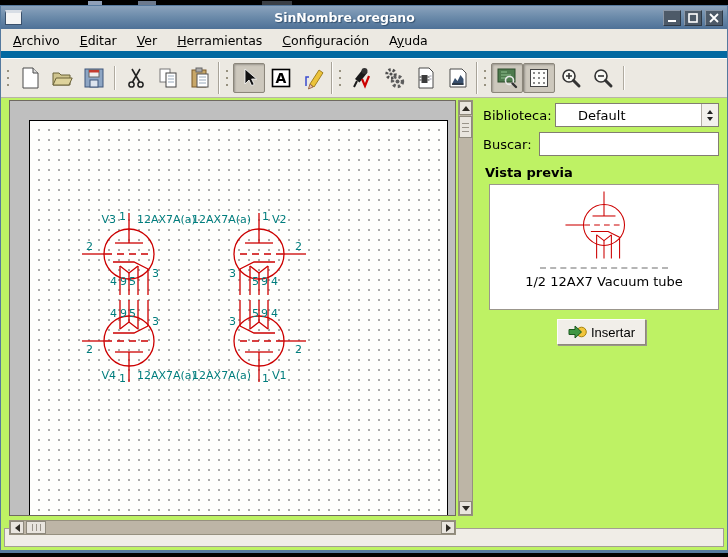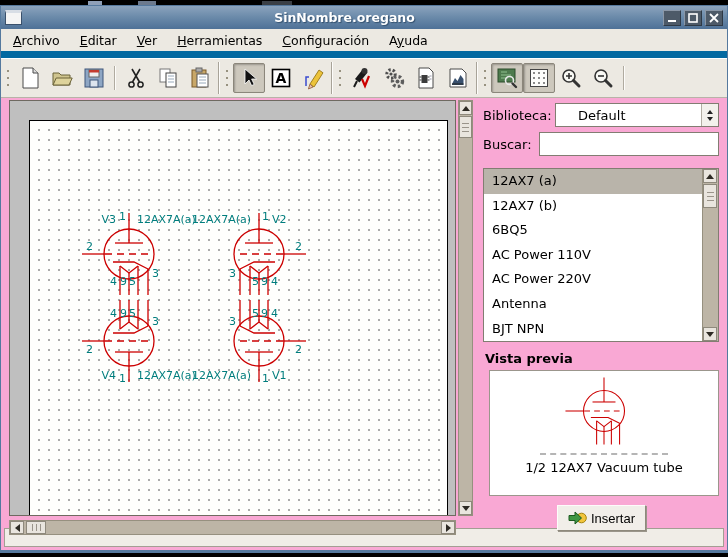--- a/index.html
+++ b/index.html
@@ -2,21 +2,21 @@
 <html><head>
 <meta charset="utf-8">
 <style>
   html,body{margin:0;padding:0;background:#000;}
   #desktop{position:relative;width:728px;height:557px;background:#000;overflow:hidden;
     font-family:"DejaVu Sans","Liberation Sans",sans-serif;font-size:13px;color:#000;}
   .speck{position:absolute;top:1px;height:4px;}
 
   
   .window{position:absolute;left:0;top:5px;width:728px;height:548px;box-sizing:border-box;
-    background:#f9a8d4;border:1px solid #55799e;border-bottom:3px solid #55799e;
+    background:#bef264;border:1px solid #55799e;border-bottom:3px solid #55799e;
     display:flex;flex-direction:column;}
 
   
   .titlebar{height:23px;flex:0 0 23px;display:flex;align-items:center;padding:0 4px;
     background:linear-gradient(180deg,#8ba3bd 0%,#6d8cab 45%,#4e7197 100%);}
   .win-icon{width:15px;height:11px;background:#f4f4f4;border:1px solid #39506b;border-top:3px solid #d7dde5;margin-right:4px;}
   .title-text{flex:1;text-align:center;color:#fff;font-weight:bold;font-size:12.5px;
     text-shadow:1px 1px 1px #33506e;}
   .winbtns{display:flex;gap:3px;}
   .winbtn{width:18px;height:16px;background:#4d5a68;border:1px solid;border-color:#8a97a7 #2e3945 #2e3945 #8a97a7;
@@ -390,42 +390,20 @@
               <div class="spin-arr u"></div>
               <div class="spin-arr d"></div>
             </div>
           </div>
         </div>
         <div class="prow">
           <div class="plabel">Buscar:</div>
           <input class="entry" type="text" value="" style="">
         </div>
 
-        <div class="listframe">
-          <div class="list">
-            <div class="listrow selected">12AX7 (a)</div>
-            <div class="listrow">12AX7 (b)</div>
-            <div class="listrow">6BQ5</div>
-            <div class="listrow">AC Power 110V</div>
-            <div class="listrow">AC Power 220V</div>
-            <div class="listrow">Antenna</div>
-            <div class="listrow">BJT NPN</div>
-          </div>
-          <div class="list-sb">
-            <div class="sb-btn" style="left:0;top:0;width:14px;height:14px;">
-                <div class="arr up"></div>
-              </div>
-            <div class="sb-thumb" style="left:0;top:15px;width:14px;height:24px;">
-                <div class="thumb-grip-v"></div>
-              </div>
-            <div class="sb-btn" style="left:0;bottom:0;width:14px;height:14px;">
-                <div class="arr down"></div>
-              </div>
-          </div>
-        </div>
 
         <div class="vista-label">Vista previa</div>
         <div class="previewframe">
           <svg width="228" height="80" viewBox="0 0 228 80">
             <use href="#tube-symbol" transform="translate(114,40) scale(0.82)"></use>
           </svg>
           <div class="preview-divider"></div>
           <div class="preview-caption">1/2 12AX7 Vacuum tube</div>
         </div>
 

